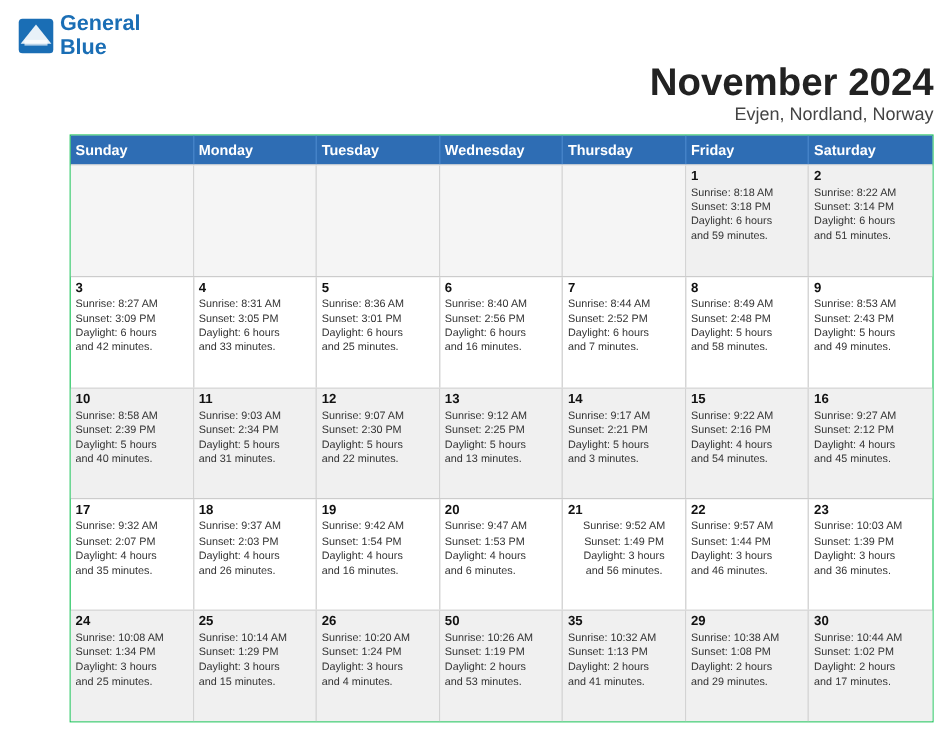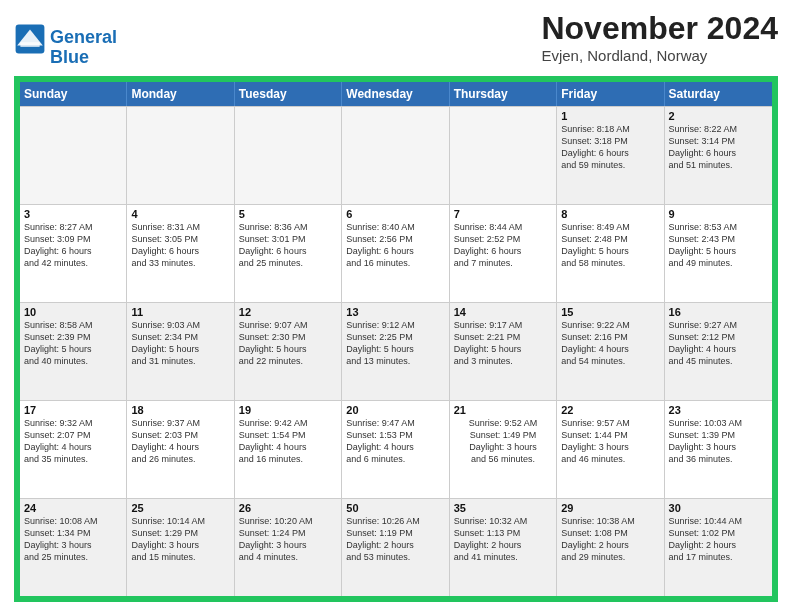--- a/index.html
+++ b/index.html
@@ -25,44 +25,45 @@
     }
     .logo {
       display: flex;
       align-items: center;
       gap: 4px;
     }
     .logo-text {
       font-size: 18px;
       font-weight: bold;
       line-height: 1.1;
-      margin-top: 18px;
     }
     .logo-text span { color: #1a6eb5; }
     .logo-icon {
       width: 32px;
       height: 32px;
     }
     .title-block {
-      text-align: left;
+      text-align: right;
+      margin-top: 40px;
     }
     .main-title {
       font-size: 32px;
       font-weight: bold;
       color: #222;
     }
     .sub-title {
       font-size: 15px;
       color: #444;
     }
     .calendar {
       flex: 1;
       display: flex;
       flex-direction: column;
-      border: 6px solid #22c55e;
+      border: 1px solid #22c55e;
+      margin-left: 44px;
     }
     .cal-header-row {
       display: grid;
       grid-template-columns: repeat(7, 1fr);
       background: #2e6db4;
     }
     .cal-header-cell {
       color: #fff;
       font-size: 12px;
       font-weight: bold;

